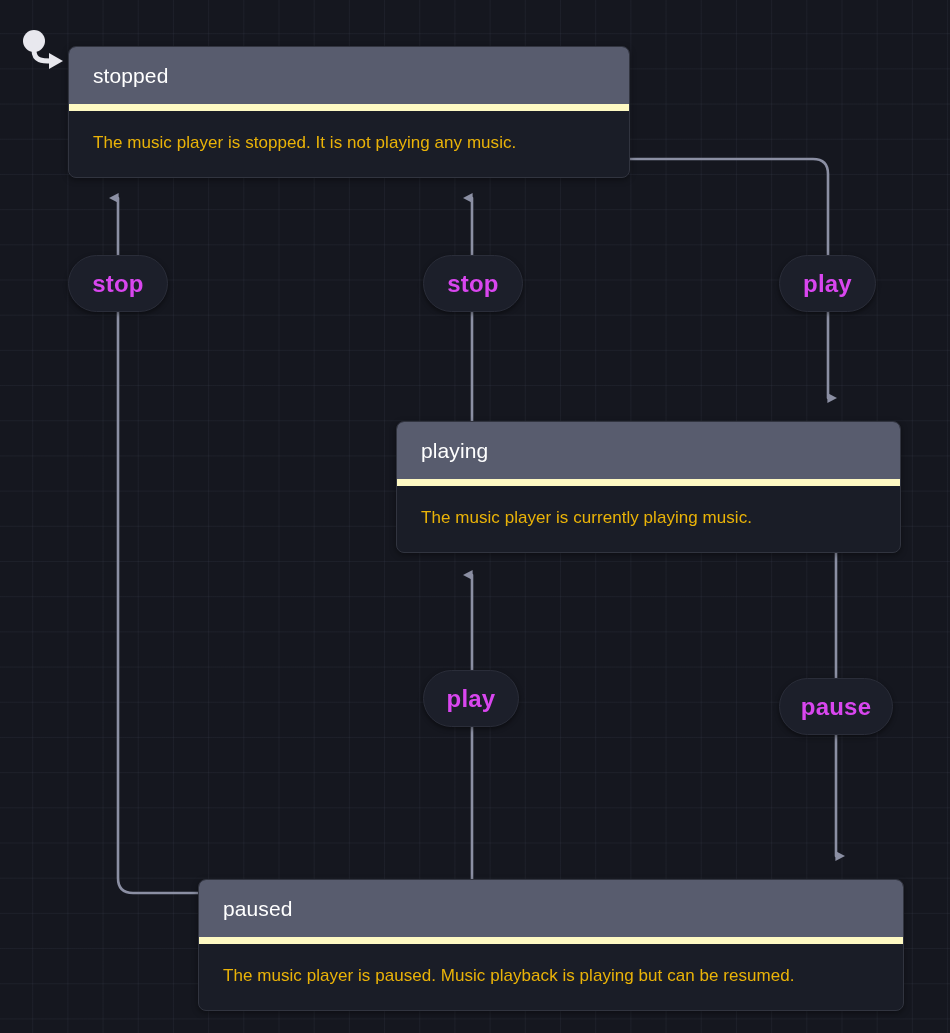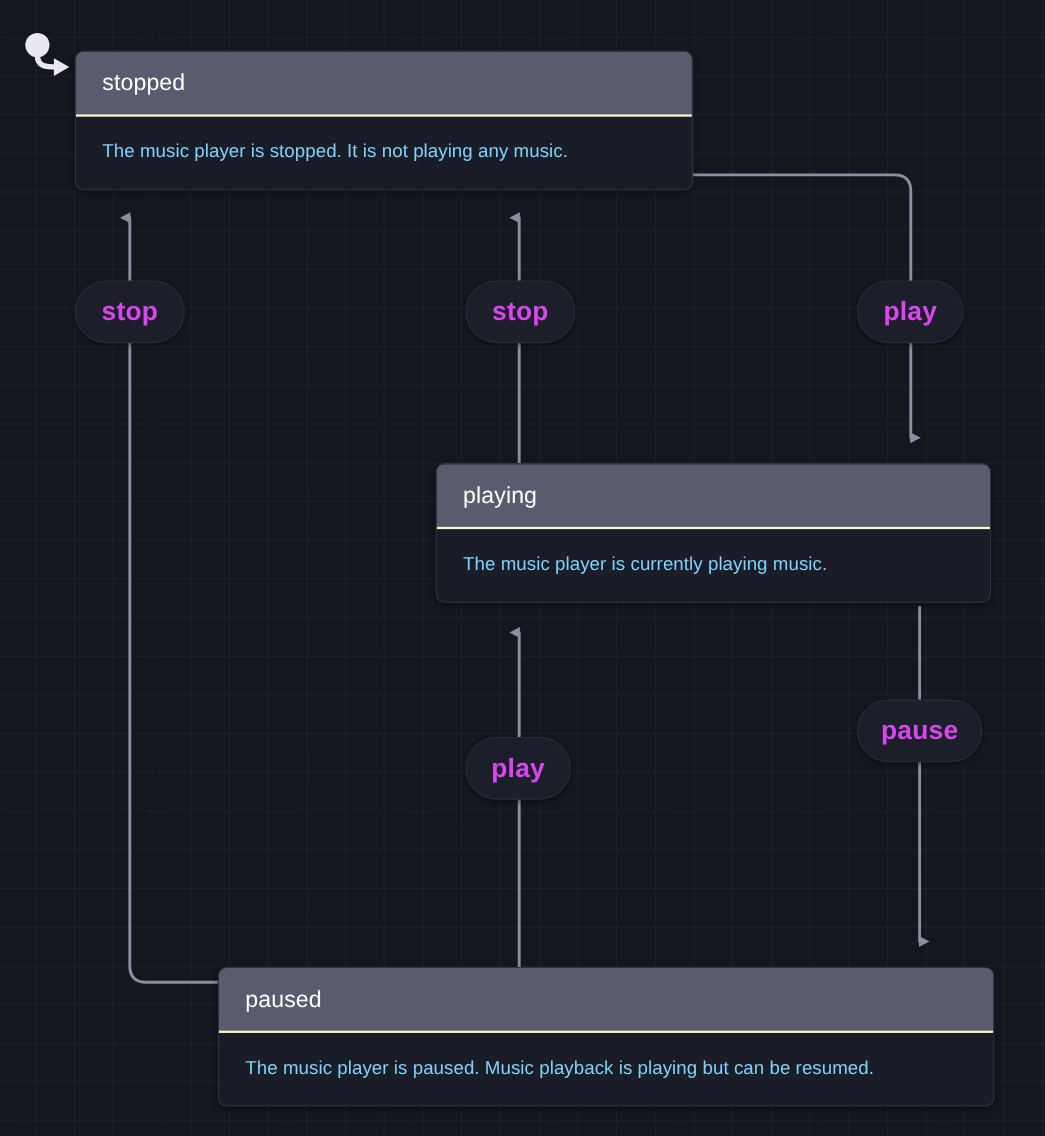--- a/index.html
+++ b/index.html
@@ -41,24 +41,24 @@
     box-shadow: 0 2px 6px rgba(0,0,0,0.40);
   }
   .state-header {
     background: #585c6e;
     color: #ffffff;
     font-size: 21px;
     font-weight: 400;
     line-height: 1;
     padding: 18px 0 18px 24px;
     letter-spacing: 0.1px;
-    border-bottom: 2px solid #fef9c3;
+    border-bottom: 7px solid #fef9c3;
   }
   .state-body {
-    color: #7dd3fc;
+    color: #eab308;
     font-size: 17px;
     font-weight: 400;
     line-height: 1.35;
     padding: 21px 24px 22px 24px;
     letter-spacing: 0.05px;
   }
 
   
   .edge-label {
     position: absolute;
@@ -133,15 +133,15 @@
   </div>
 
   <div class="edge-label" style="left:68px; top:255px; width:100px; height:57px;">stop</div>
 
   <div class="edge-label" style="left:423px; top:255px; width:100px; height:57px;">stop</div>
 
   <div class="edge-label" style="left:779px; top:255px; width:97px; height:57px;">play</div>
 
   <div class="edge-label" style="left:423px; top:670px; width:96px; height:57px;">play</div>
 
-  <div class="edge-label" style="left:779px; top:636px; width:114px; height:57px;">pause</div>
+  <div class="edge-label" style="left:779px; top:678px; width:114px; height:57px;">pause</div>
 
 </div>
 
 </body></html>

